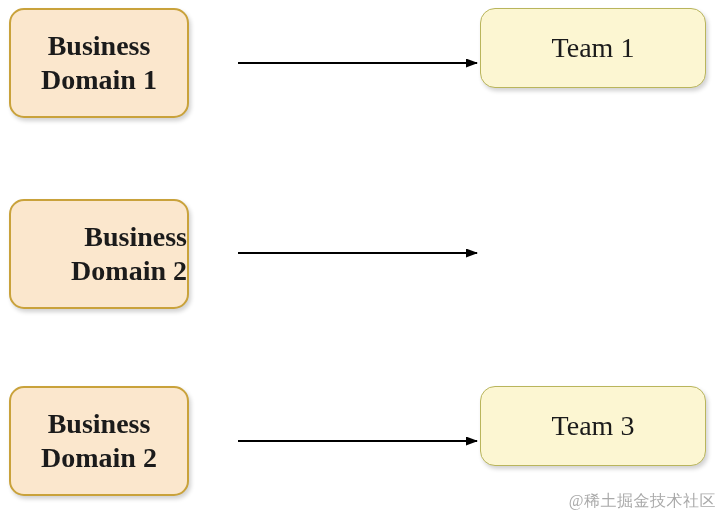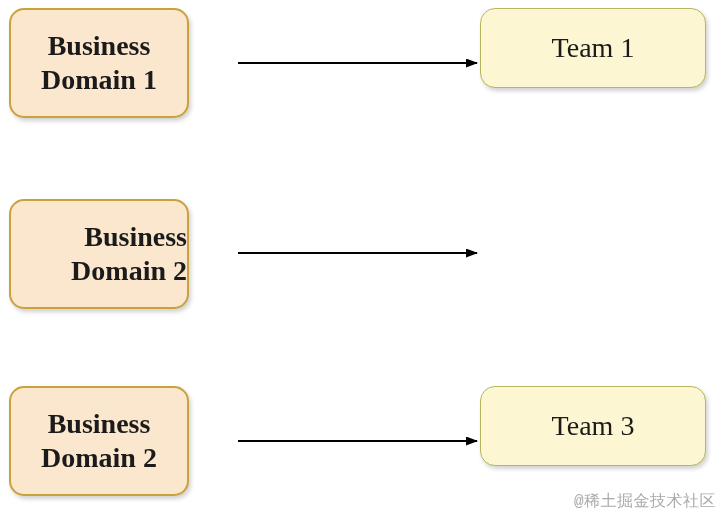--- a/index.html
+++ b/index.html
@@ -70,21 +70,21 @@
   .target.r3 { top: 386px; }
   .watermark {
     position: absolute;
     right: 4px;
     bottom: 2px;
     font-size: 16px;
     letter-spacing: 0.5px;
     color: var(--watermark, #9b9b9b);
     opacity: 0.85;
     z-index: 5;
-    font-family: Liberation Mono, monospace;
+    font-family: Liberation Serif, serif;
   }
 </style>
 </head>
 <body>
 
 <div class="canvas">
 
   <svg class="arrows" width="720" height="514" viewBox="0 0 720 514" aria-hidden="true">
     <defs>
       <marker id="ah" markerWidth="13" markerHeight="10" refX="11" refY="4.5" orient="auto" markerUnits="userSpaceOnUse">

